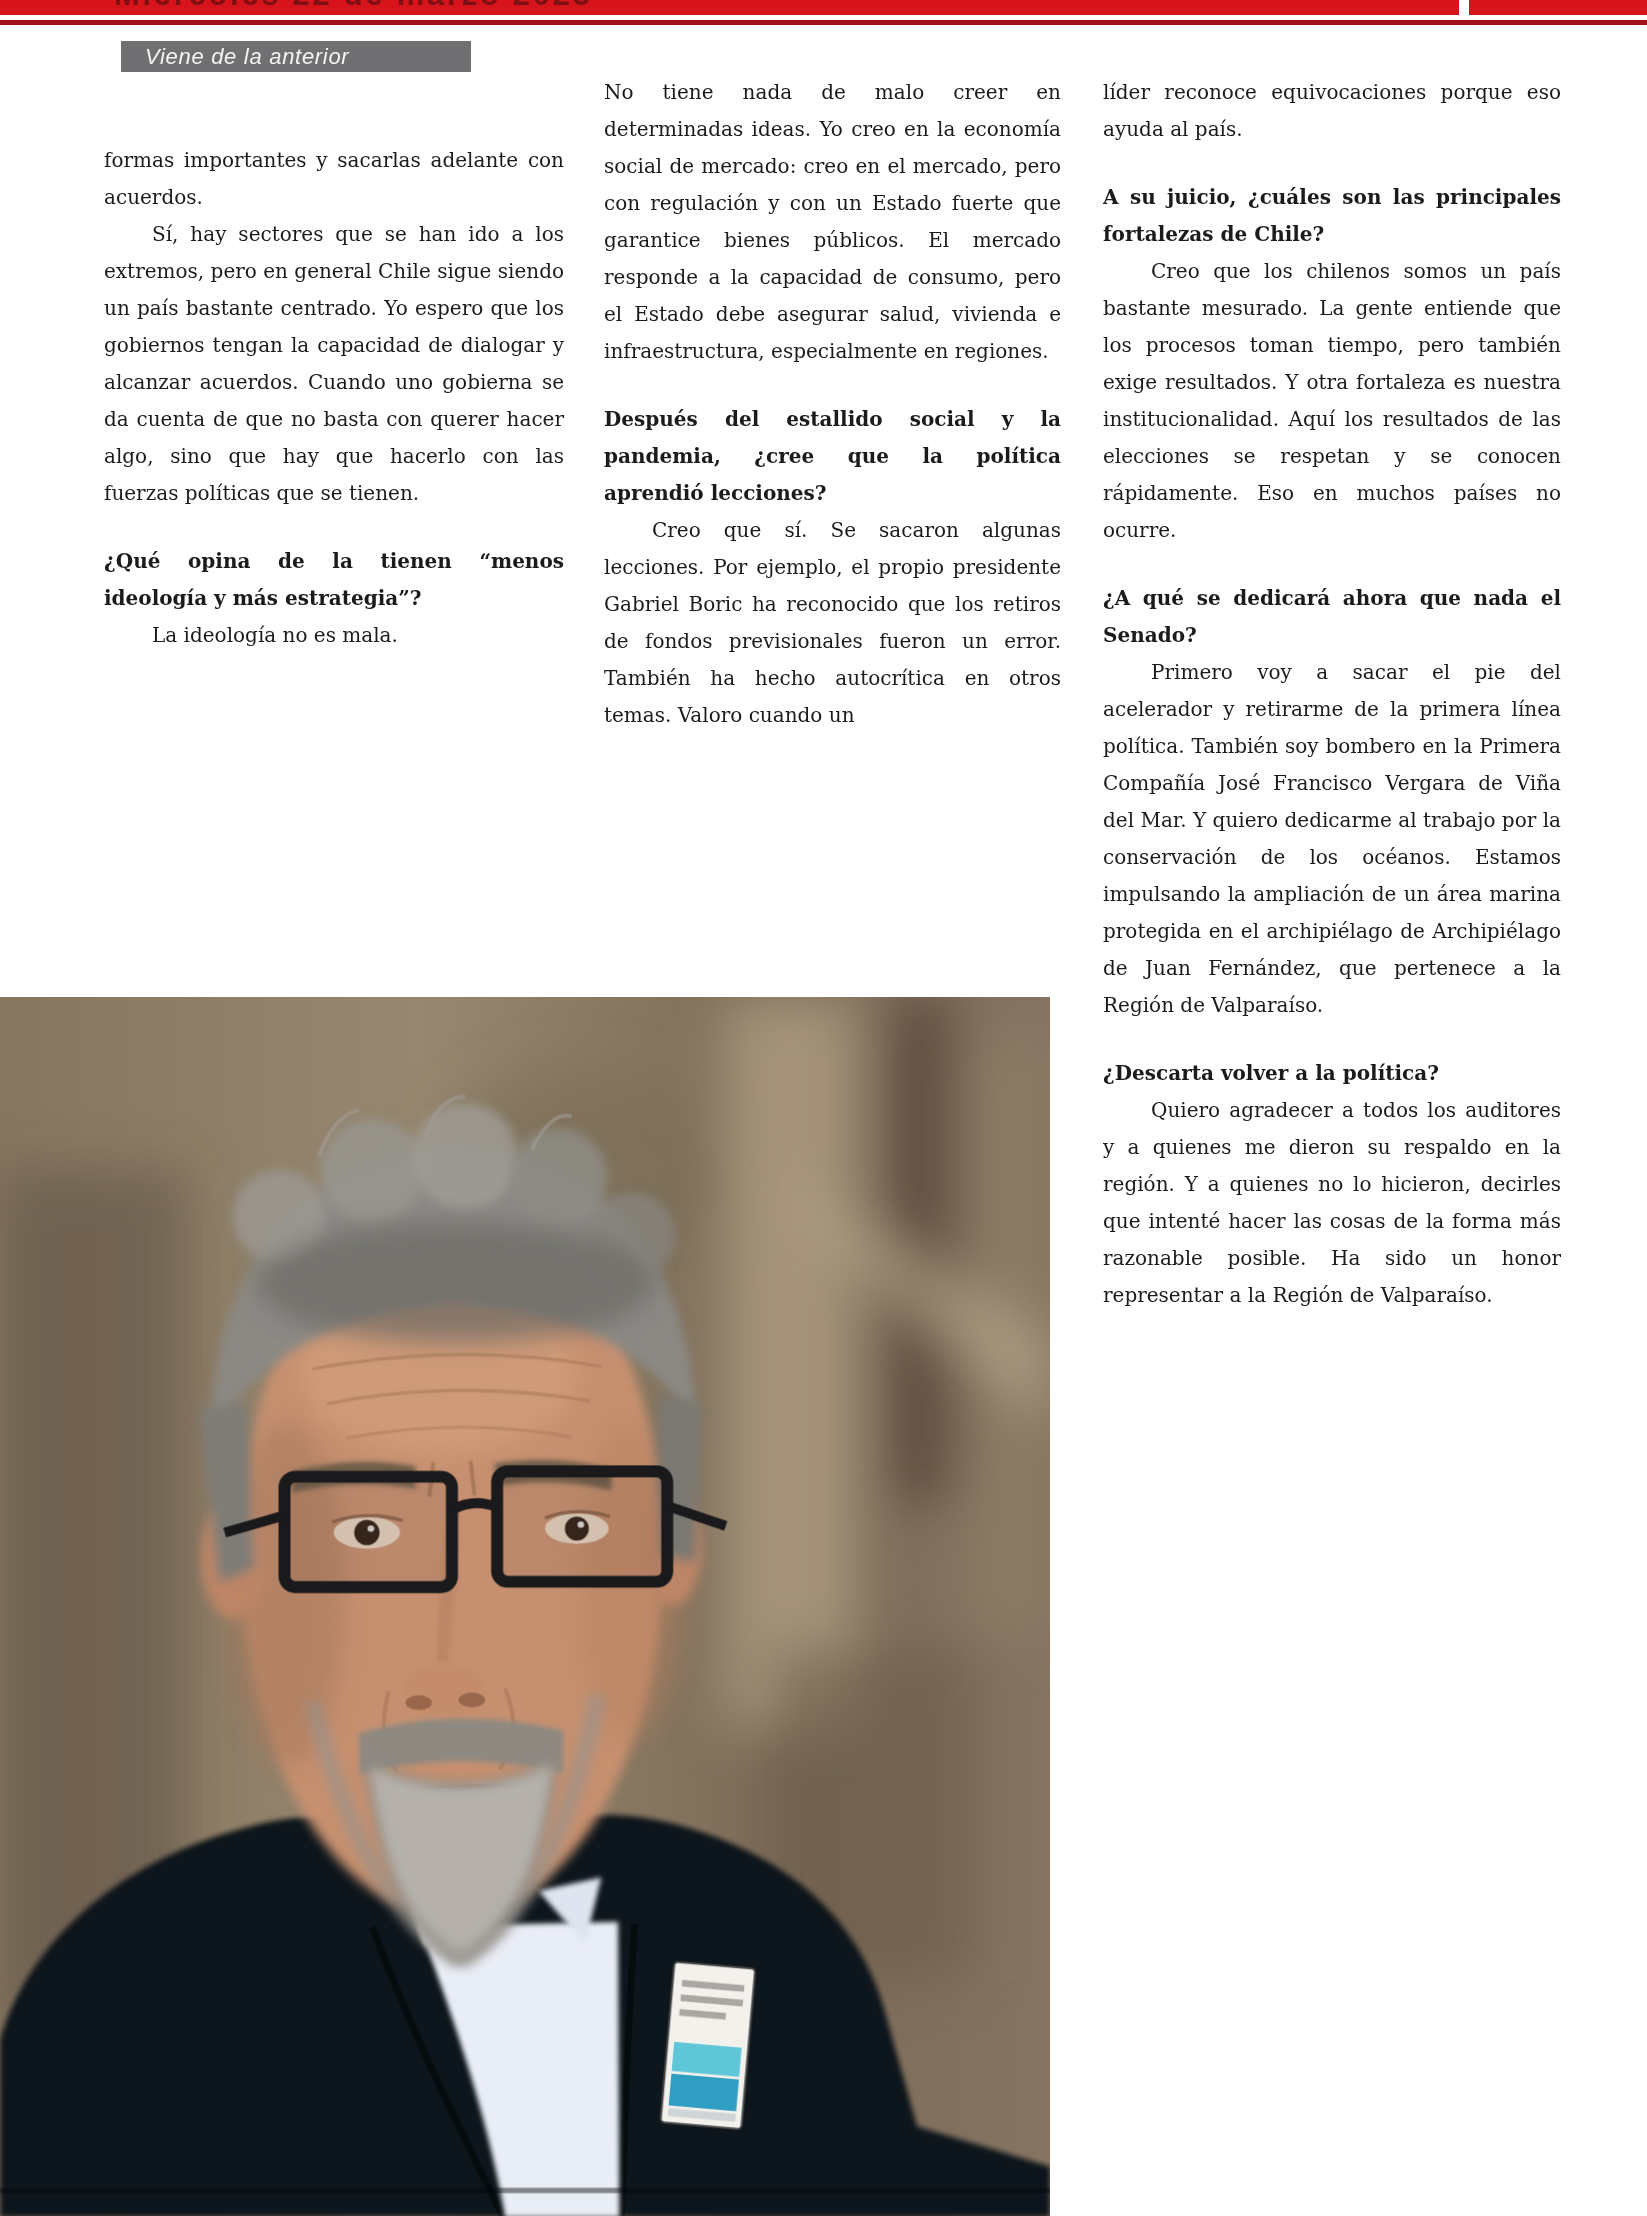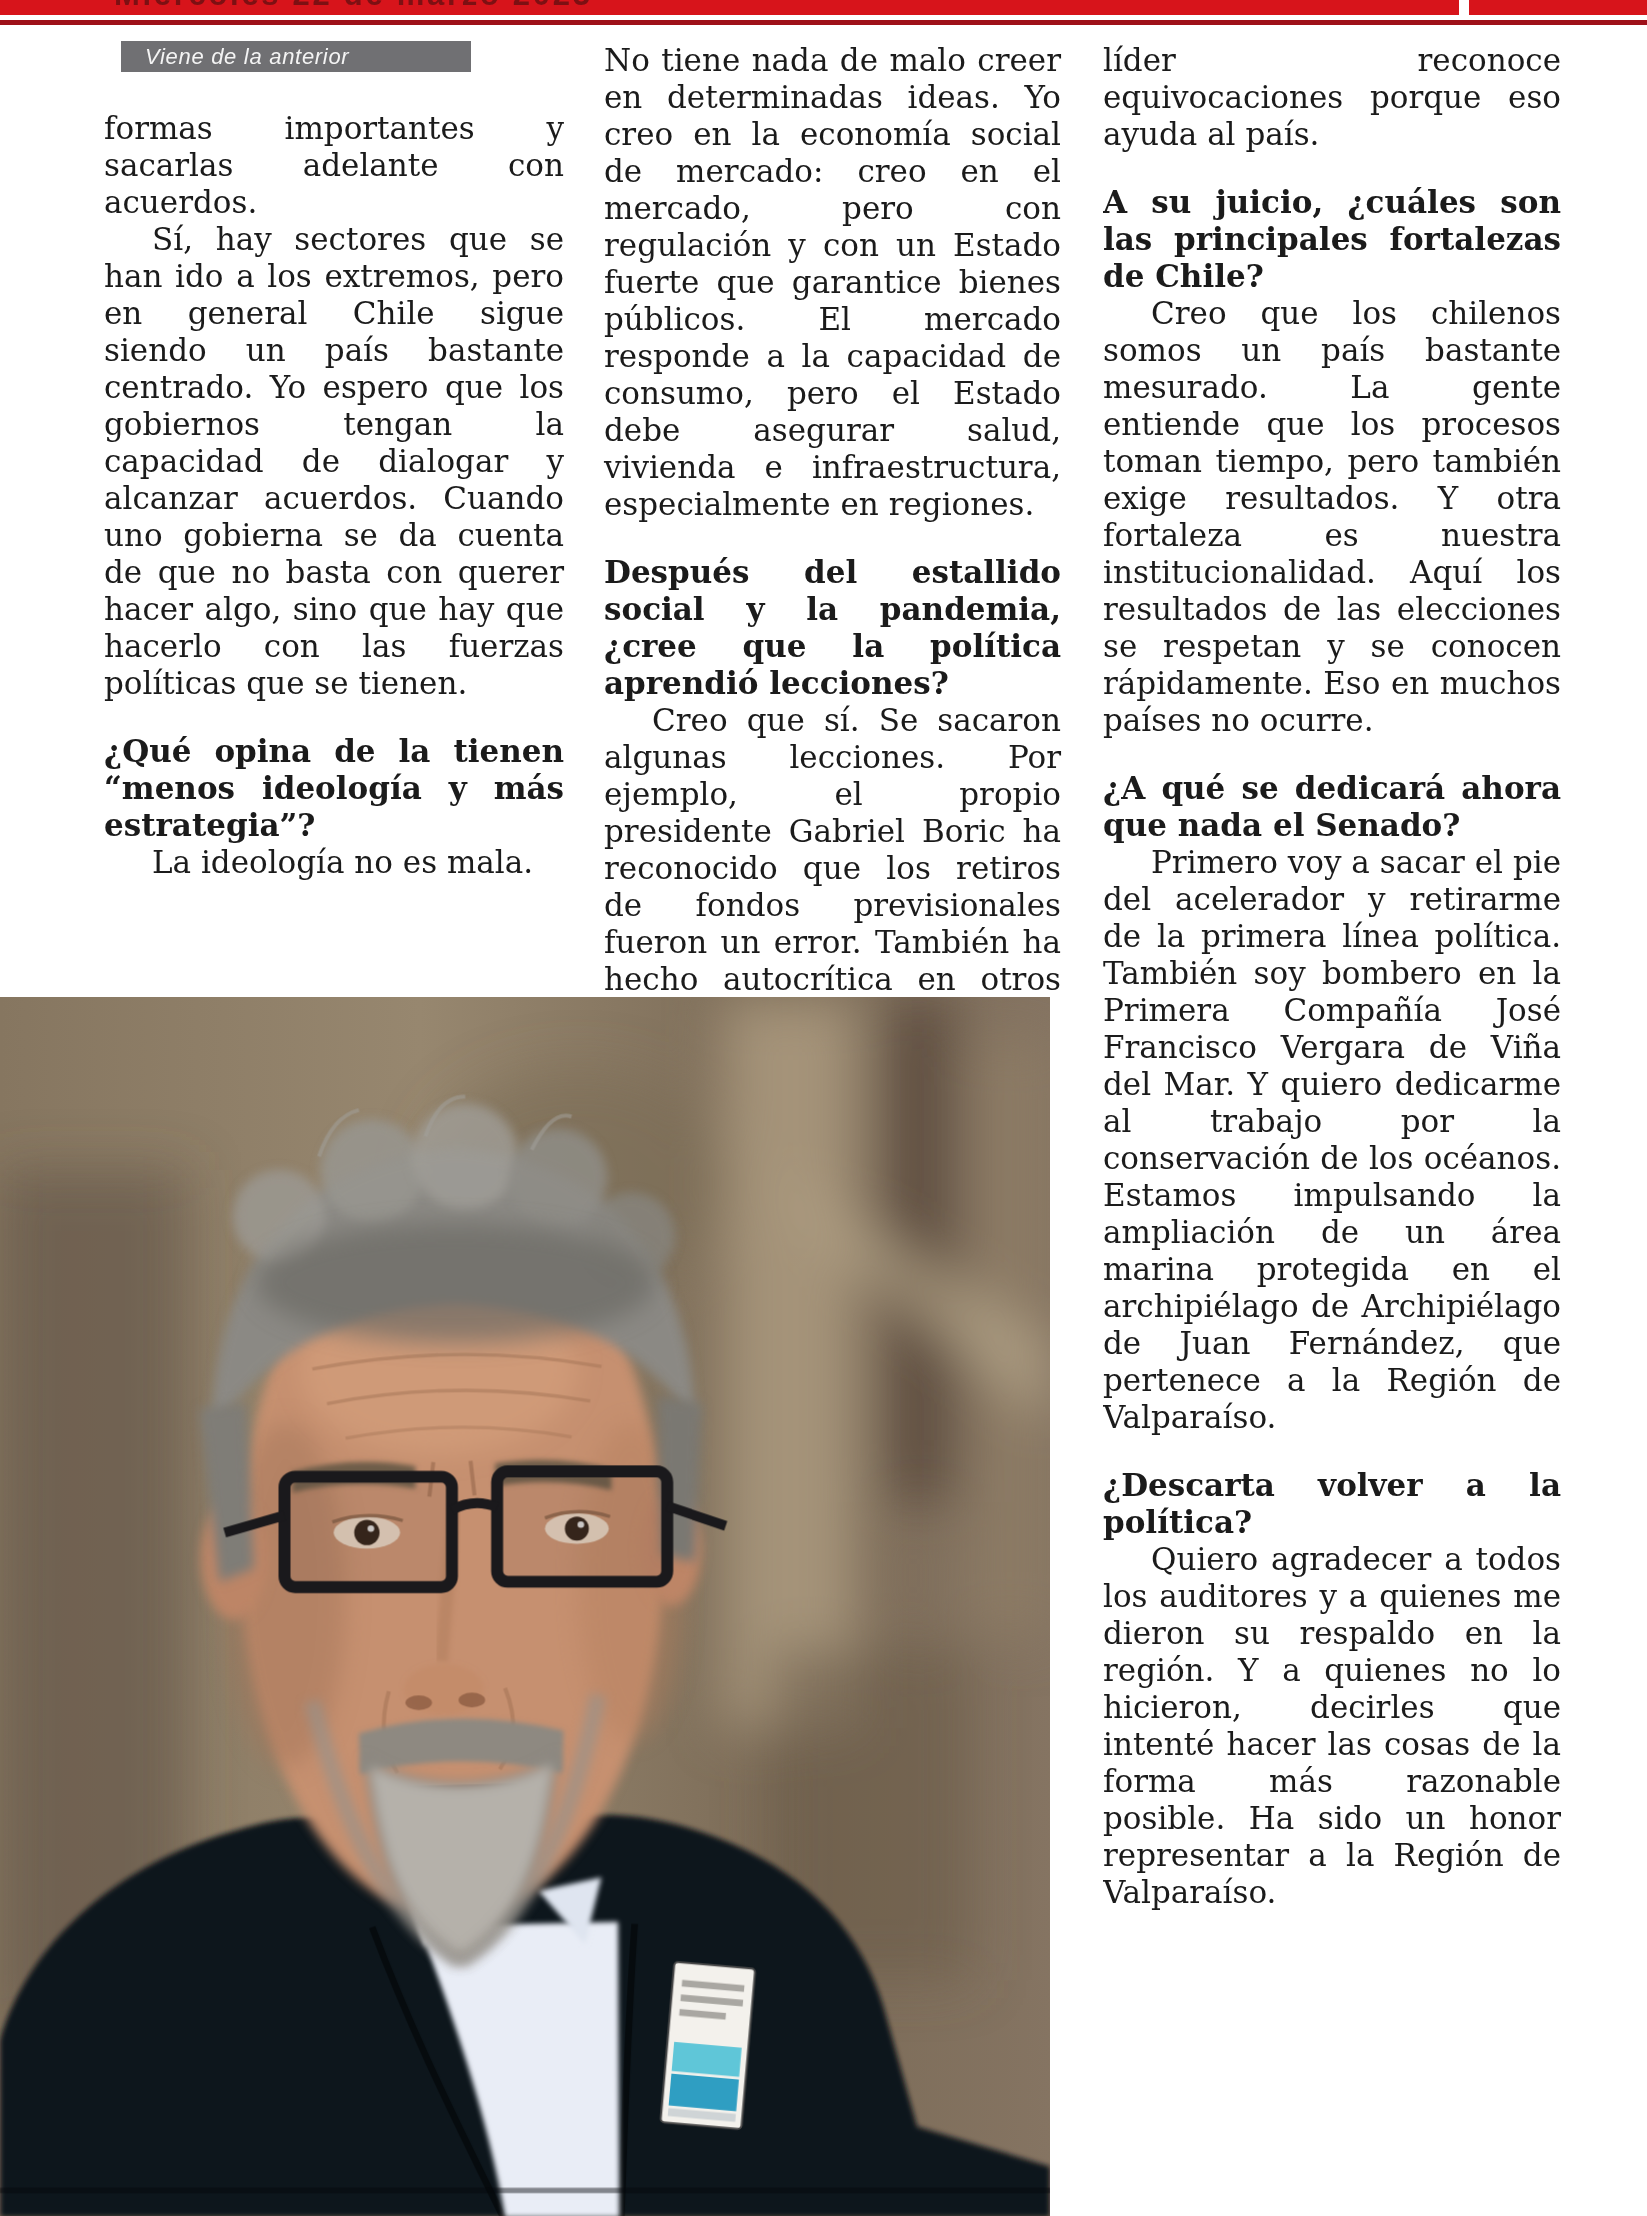--- a/index.html
+++ b/index.html
@@ -30,21 +30,21 @@
     position:absolute;left:97px;top:41px;width:350px;height:31px;
     background:#707073;display:flex;align-items:center;margin-left:24px;
   }
   .continuation-badge span{
     font-family:"Liberation Sans", sans-serif;font-style:italic;
     font-size:22px;color:#f4f4f4;padding-left:24px;letter-spacing:0.7px;
   }
   
   .col{
     position:absolute;text-align:justify;
-    font-size:31px;line-height:37px;
+    font-size:20px;line-height:37px;margin-top:32px;
   }
   .col p{margin:0;}
   .col p.q{font-weight:700;margin-top:31px;}
   .col p.q:first-child{margin-top:0;}
   .col p.indent{text-indent:48px;}
   .col-1{left:104px;top:110px;width:460px;}
   .col-2{left:604px;top:42px;width:457px;}
   .col-3{left:1103px;top:42px;width:458px;height:2133px;overflow:hidden;}
   
   figure.portrait{

